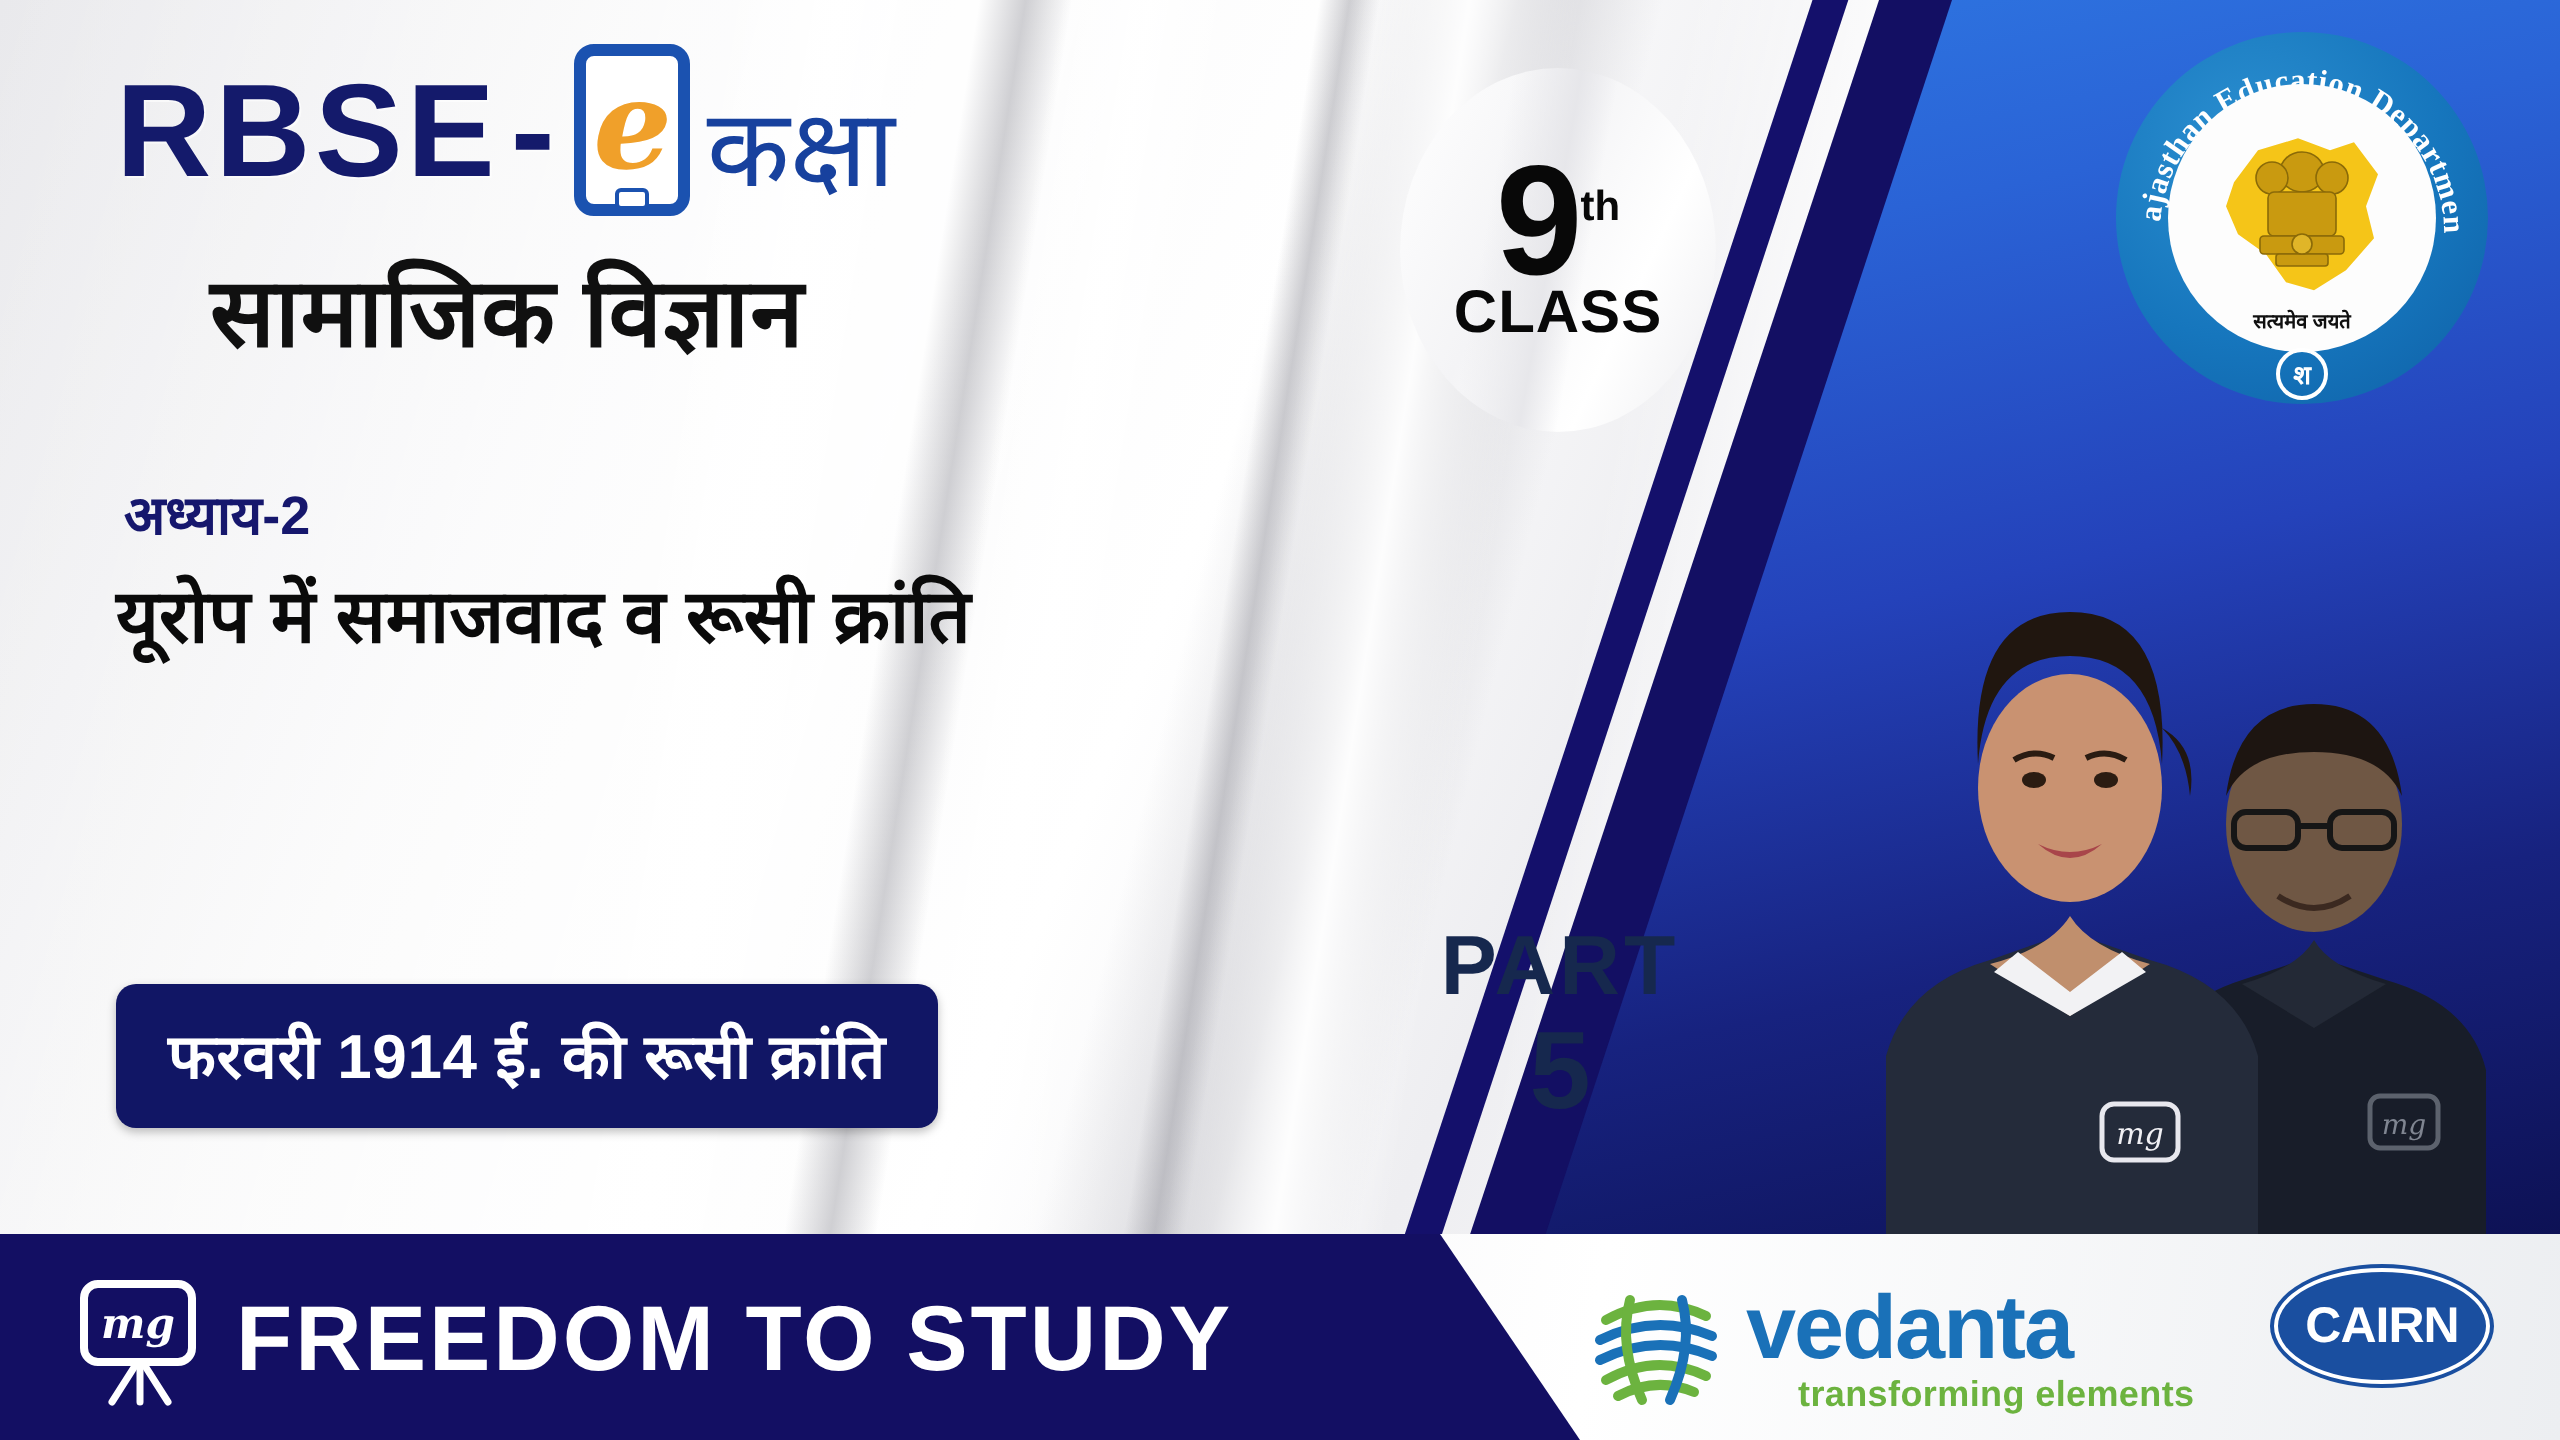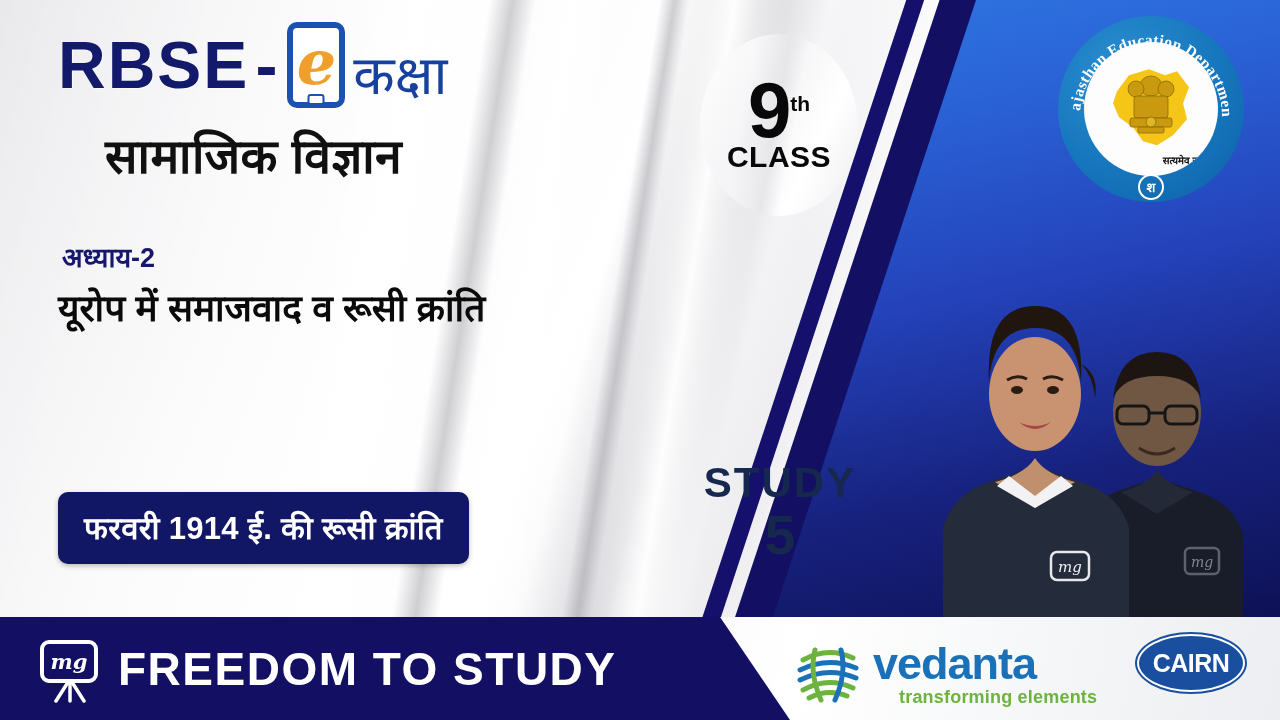--- a/index.html
+++ b/index.html
@@ -138,21 +138,21 @@
     font-family:"Liberation Serif",serif;font-size:15.5px;font-weight:bold;fill:#ffffff;
     letter-spacing:.4px;
   }
   .raj-map{
     position:absolute;left:50%;top:50%;transform:translate(-50%,-52%);
     width:104px;height:92px;
   }
   .emblem{position:absolute;left:50%;top:48%;transform:translate(-50%,-50%);width:62px;height:72px;}
   .satyamev{
     position:absolute;left:50%;bottom:9px;transform:translateX(-50%);
-    font-size:10px;font-weight:bold;color:#101010;white-space:nowrap;margin-left:36px;
+    font-size:10px;font-weight:bold;color:#101010;white-space:nowrap;
   }
   .seal-foot{
     position:absolute;left:50%;bottom:2px;transform:translateX(-50%);
     width:26px;height:26px;border-radius:50%;border:2px solid #ffffff;
     display:flex;align-items:center;justify-content:center;
     font-size:13px;font-weight:bold;color:#ffffff;
   }
 
   
   .teachers{position:absolute;left:905px;top:245px;width:375px;height:375px;}
@@ -244,21 +244,21 @@
 
   <div class="class-circle">
     <div class="class-num-row">
       <div class="class-num">9</div>
       <div class="class-sup">th</div>
     </div>
     <div class="class-word">CLASS</div>
   </div>
 
   <div class="part-block">
-    <div class="part-word">STUDY</div>
+    <div class="part-word">PART</div>
     <div class="part-num">5</div>
   </div>
 
   <div class="seal">
     <svg class="seal-arc" viewBox="0 0 186 186">
       <defs>
         <path id="arcpath" d="M 22,100 A 71,71 0 1 1 164,100"></path>
       </defs>
       <text>
         <textPath href="#arcpath" startOffset="50%" text-anchor="middle">Rajasthan Education Department</textPath>

